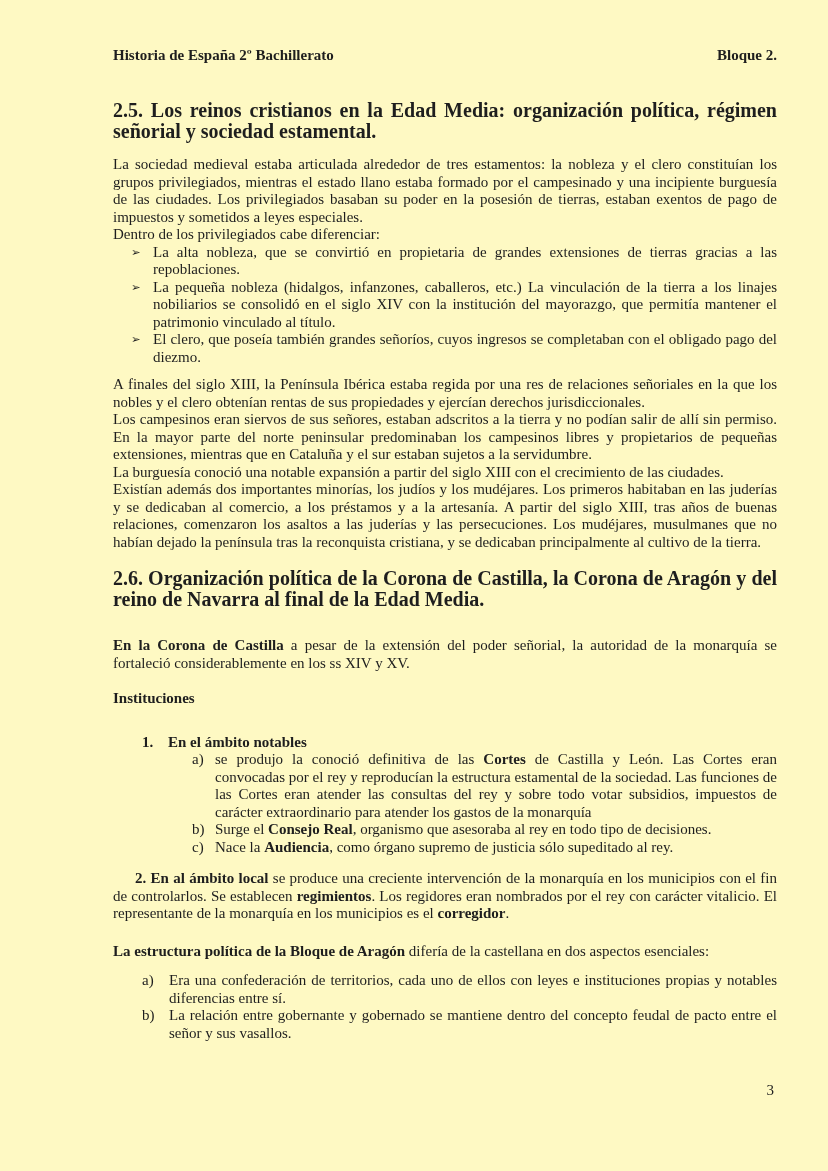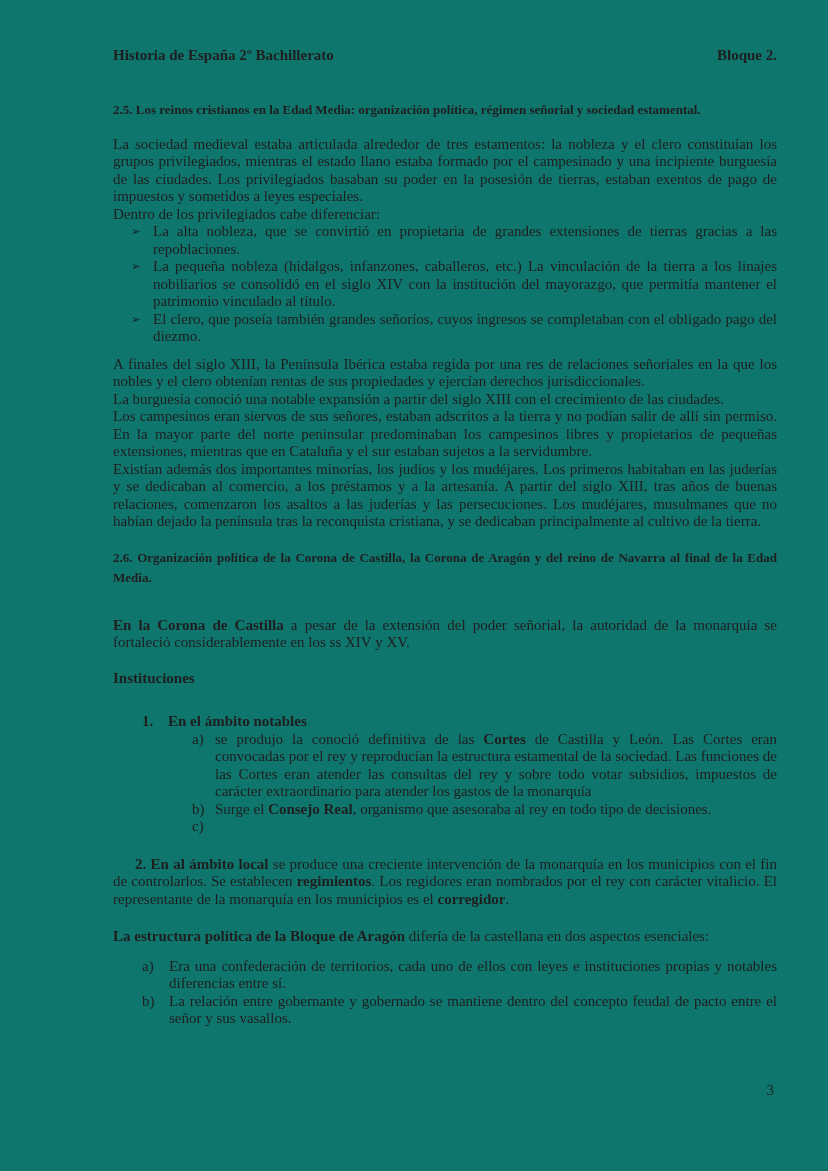--- a/index.html
+++ b/index.html
@@ -1,39 +1,39 @@
 <!DOCTYPE html>
 <html lang="es"><head>
 <meta charset="utf-8">
 <style>
   html,body{margin:0;padding:0;background:#e8e8e8;}
   .page{
     position:relative;
     width:828px;height:1171px;
     margin:0 auto;
-    background:#0f766e;
+    background:#fef9c3;
     box-sizing:border-box;
     padding:46px 51px 0 113px;
     font-family:"Liberation Serif","DejaVu Serif",serif;
     font-size:15px;line-height:17.5px;
     color:#1e1e1e;
     overflow:hidden;
   }
   .header{display:flex;justify-content:space-between;font-weight:bold;line-height:18px;}
   .header .right{}
-  .h{font-size:13px;font-weight:bold;line-height:20.5px;text-align:justify;margin:0;}
+  .h{font-size:20px;font-weight:bold;line-height:20.5px;text-align:justify;margin:0;}
   .h25{margin-top:36px;}
   .h26{margin-top:17px;}
   p{margin:0;text-align:justify;}
   .mt15{margin-top:15px;}
   .mt10{margin-top:10px;}
   .mt16{margin-top:28px;}
   .mt18{margin-top:18px;}
   .mt26{margin-top:26px;}
-  .mt14{margin-top:20px;}
+  .mt14{margin-top:14px;}
   .mt20{margin-top:20px;}
   .mt12{margin-top:12px;}
   b,.bold{font-weight:bold;}
   .blist{margin:0;}
   .bitem{display:flex;padding-left:18px;}
   .bitem .marker{
     flex:0 0 22px;width:22px;
     font-family:"DejaVu Sans","Liberation Serif",sans-serif;
     font-size:11.5px;line-height:17.5px;
   }
@@ -73,22 +73,22 @@
       <span class="marker">➢</span>
       <span class="btext">La pequeña nobleza (hidalgos, infanzones, caballeros, etc.) La vinculación de la tierra a los linajes nobiliarios se consolidó en el siglo XIV con la institución del mayorazgo, que permitía mantener el patrimonio vinculado al título.</span>
     </div>
     <div class="bitem">
       <span class="marker">➢</span>
       <span class="btext">El clero, que poseía también grandes señoríos, cuyos ingresos se completaban con el obligado pago del diezmo.</span>
     </div>
   </div>
 
   <p class="mt10">A finales del siglo XIII, la Península Ibérica estaba regida por una res de relaciones señoriales en la que los nobles y el clero obtenían rentas de sus propiedades y ejercían derechos jurisdiccionales.</p>
+  <p>Los campesinos eran siervos de sus señores, estaban adscritos a la tierra y no podían salir de allí sin permiso. En la mayor parte del norte peninsular predominaban los campesinos libres y propietarios de pequeñas extensiones, mientras que en Cataluña y el sur estaban sujetos a la servidumbre.</p>
   <p>La burguesía conoció una notable expansión a partir del siglo XIII con el crecimiento de las ciudades.</p>
-  <p>Los campesinos eran siervos de sus señores, estaban adscritos a la tierra y no podían salir de allí sin permiso. En la mayor parte del norte peninsular predominaban los campesinos libres y propietarios de pequeñas extensiones, mientras que en Cataluña y el sur estaban sujetos a la servidumbre.</p>
   <p>Existían además dos importantes minorías, los judíos y los mudéjares. Los primeros habitaban en las juderías y se dedicaban al comercio, a los préstamos y a la artesanía. A partir del siglo XIII, tras años de buenas relaciones, comenzaron los asaltos a las juderías y las persecuciones. Los mudéjares, musulmanes que no habían dejado la península tras la reconquista cristiana, y se dedicaban principalmente al cultivo de la tierra.</p>
 
   <div class="h h26">2.6. Organización  política de la Corona de Castilla, la Corona de Aragón y del reino de Navarra al final de la Edad Media.</div>
 
   <p class="mt16"><b>En la Corona de Castilla</b><span> a pesar de la extensión del poder señorial, la autoridad de la monarquía se fortaleció considerablemente en los ss XIV y XV.</span></p>
 
   <p class="mt18 bold">Instituciones</p>
 
   <div class="nitem mt26">
     <span class="nmarker">1.</span>
@@ -99,20 +99,21 @@
     <div class="subitem">
       <span class="smarker">a)</span>
       <span class="stext"><span>se produjo la conoció definitiva de las </span><b>Cortes</b><span> de Castilla y León. Las Cortes eran convocadas por el rey y reproducían la estructura estamental de la sociedad. Las funciones de las Cortes eran atender las consultas del rey y sobre todo votar subsidios, impuestos de carácter extraordinario para atender los gastos de la monarquía</span></span>
     </div>
     <div class="subitem">
       <span class="smarker">b)</span>
       <span class="stext"><span>Surge el </span><b>Consejo Real</b><span>, organismo  que asesoraba al rey en todo tipo de decisiones.</span></span>
     </div>
     <div class="subitem">
       <span class="smarker">c)</span>
+      <span class="stext"><span>Nace la </span><b>Audiencia</b><span>, como órgano supremo de justicia sólo supeditado al rey.</span></span>
     </div>
   </div>
 
   <p class="mt14 indent"><b>2. En al ámbito local</b><span> se produce una creciente intervención de la monarquía en los municipios con el fin de controlarlos. Se establecen </span><b>regimientos</b><span>. Los regidores eran nombrados por el rey con carácter vitalicio. El representante de la monarquía en los municipios es el </span><b>corregidor</b><span>.</span></p>
 
   <p class="mt20"><b>La estructura política de la Bloque de Aragón</b><span> difería de la castellana en dos aspectos esenciales:</span></p>
 
   <div class="alist mt12">
     <div class="aitem">
       <span class="amarker">a)</span>

